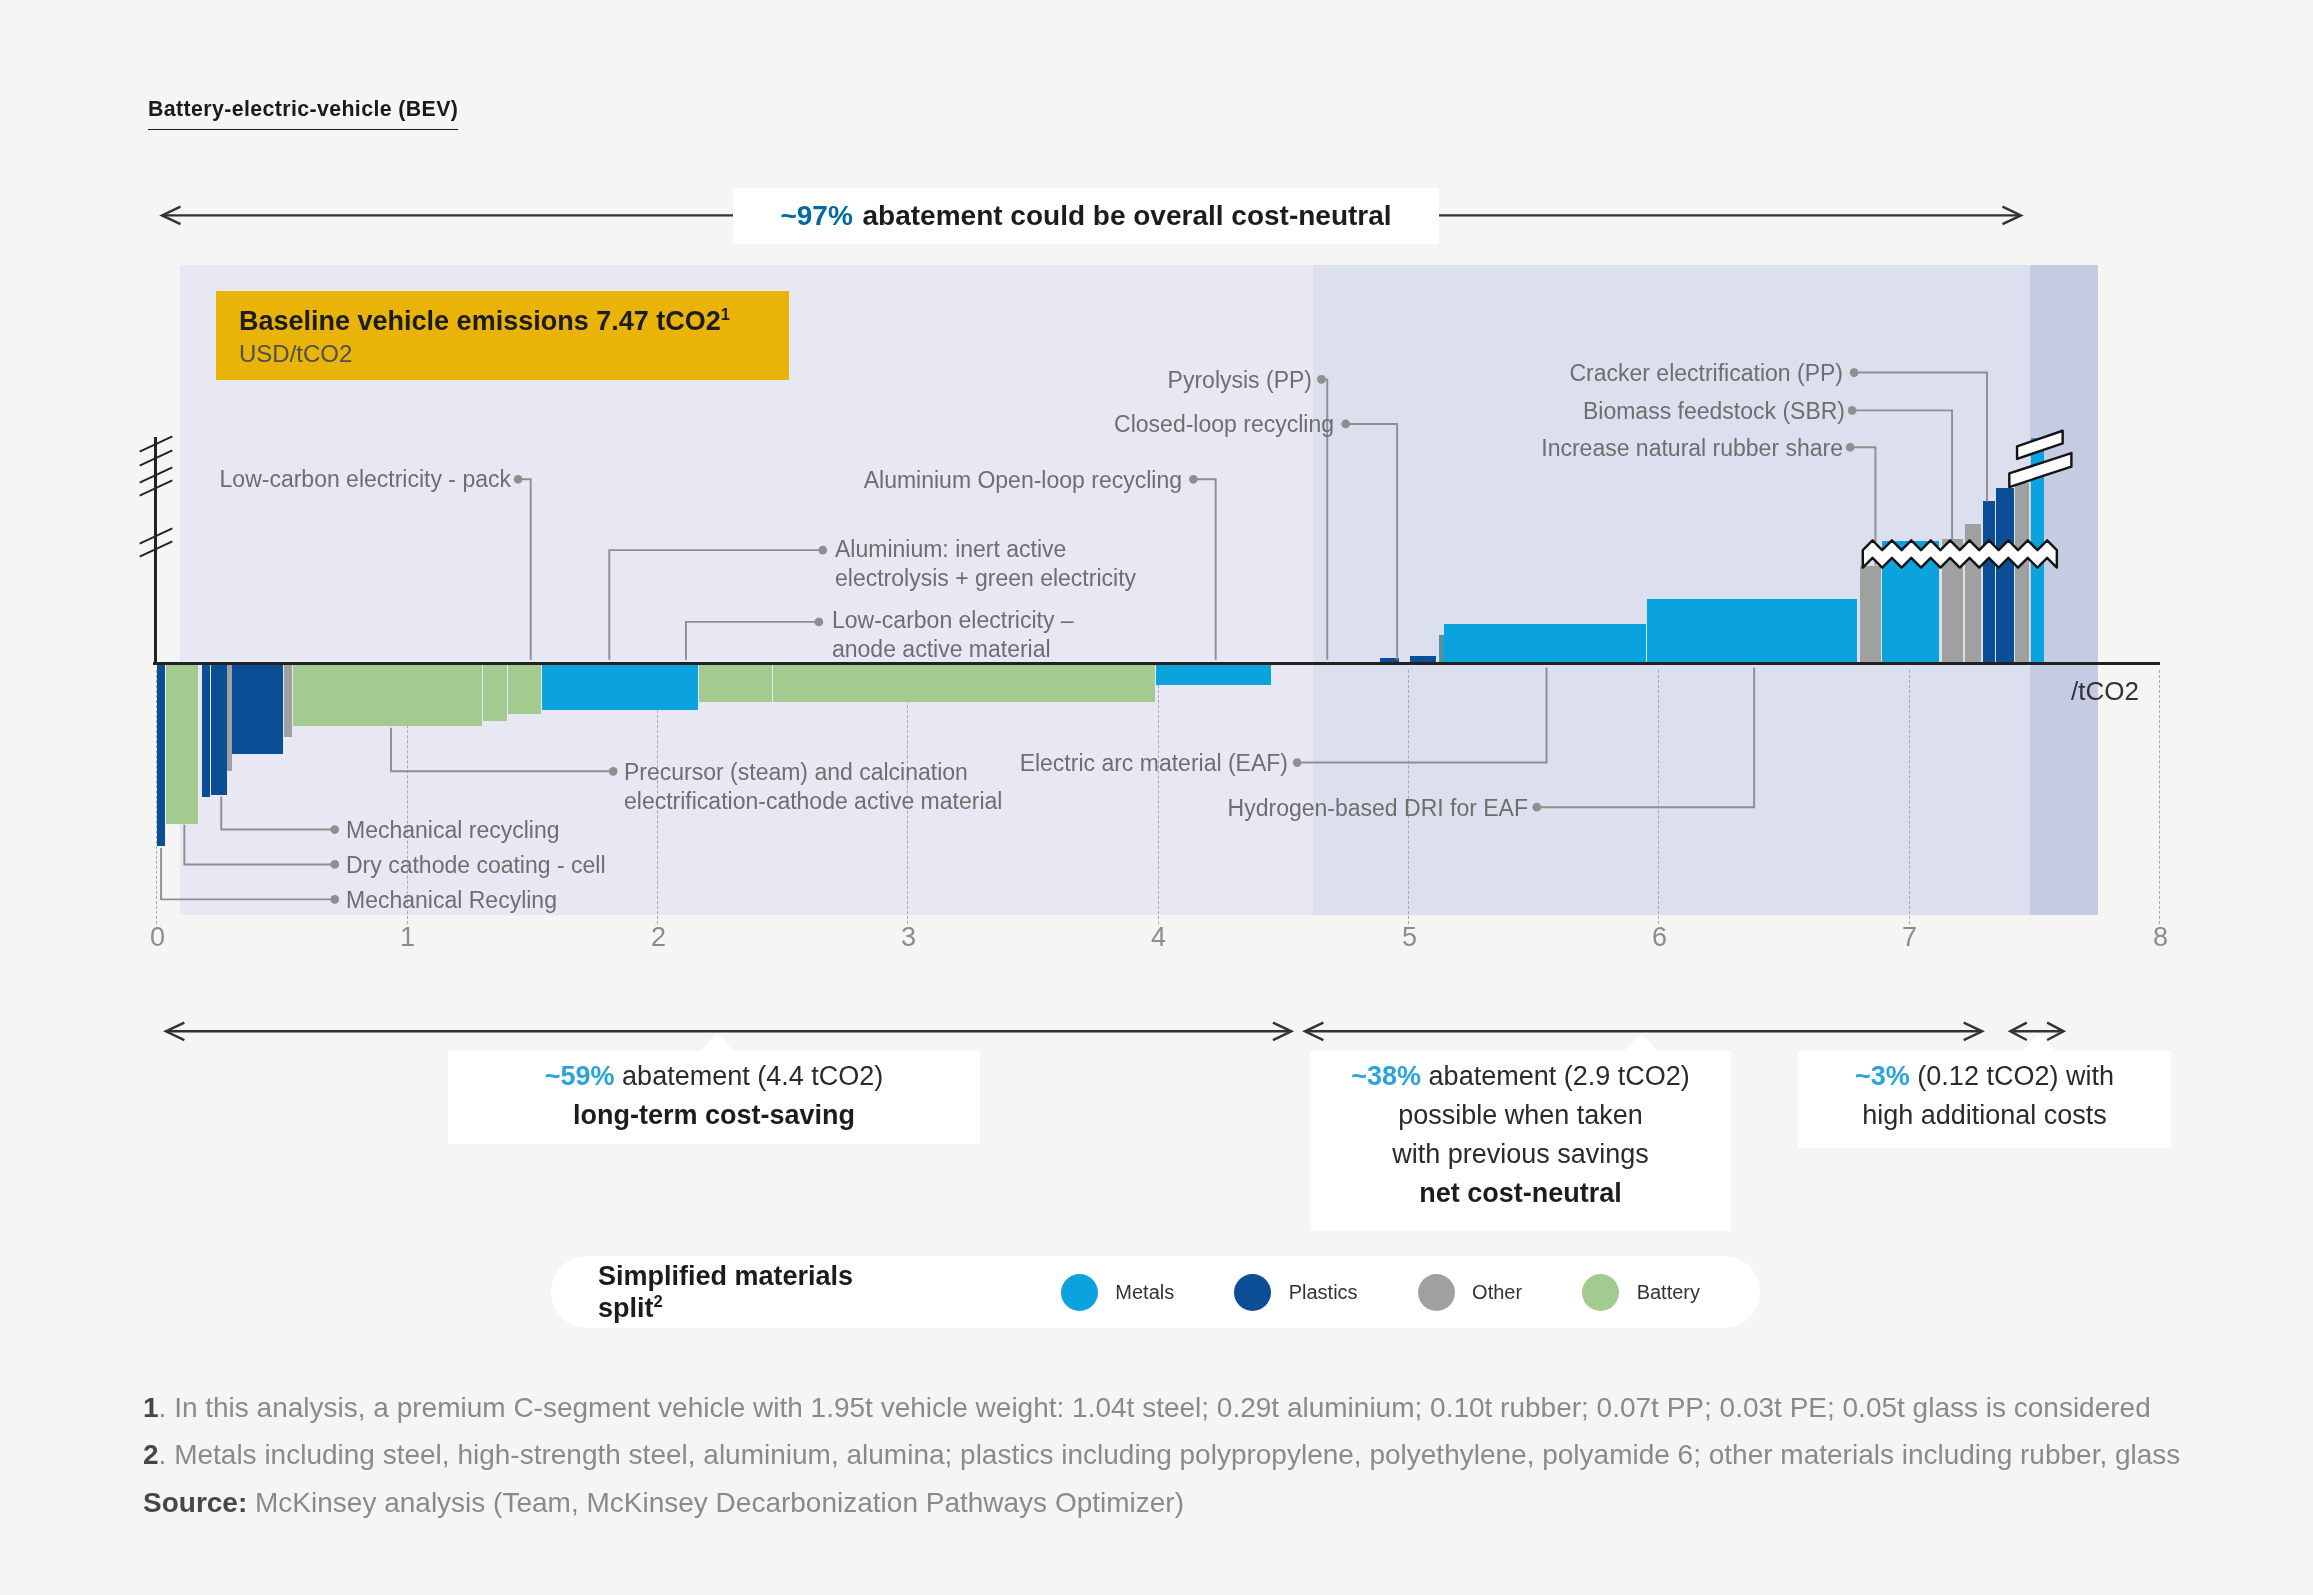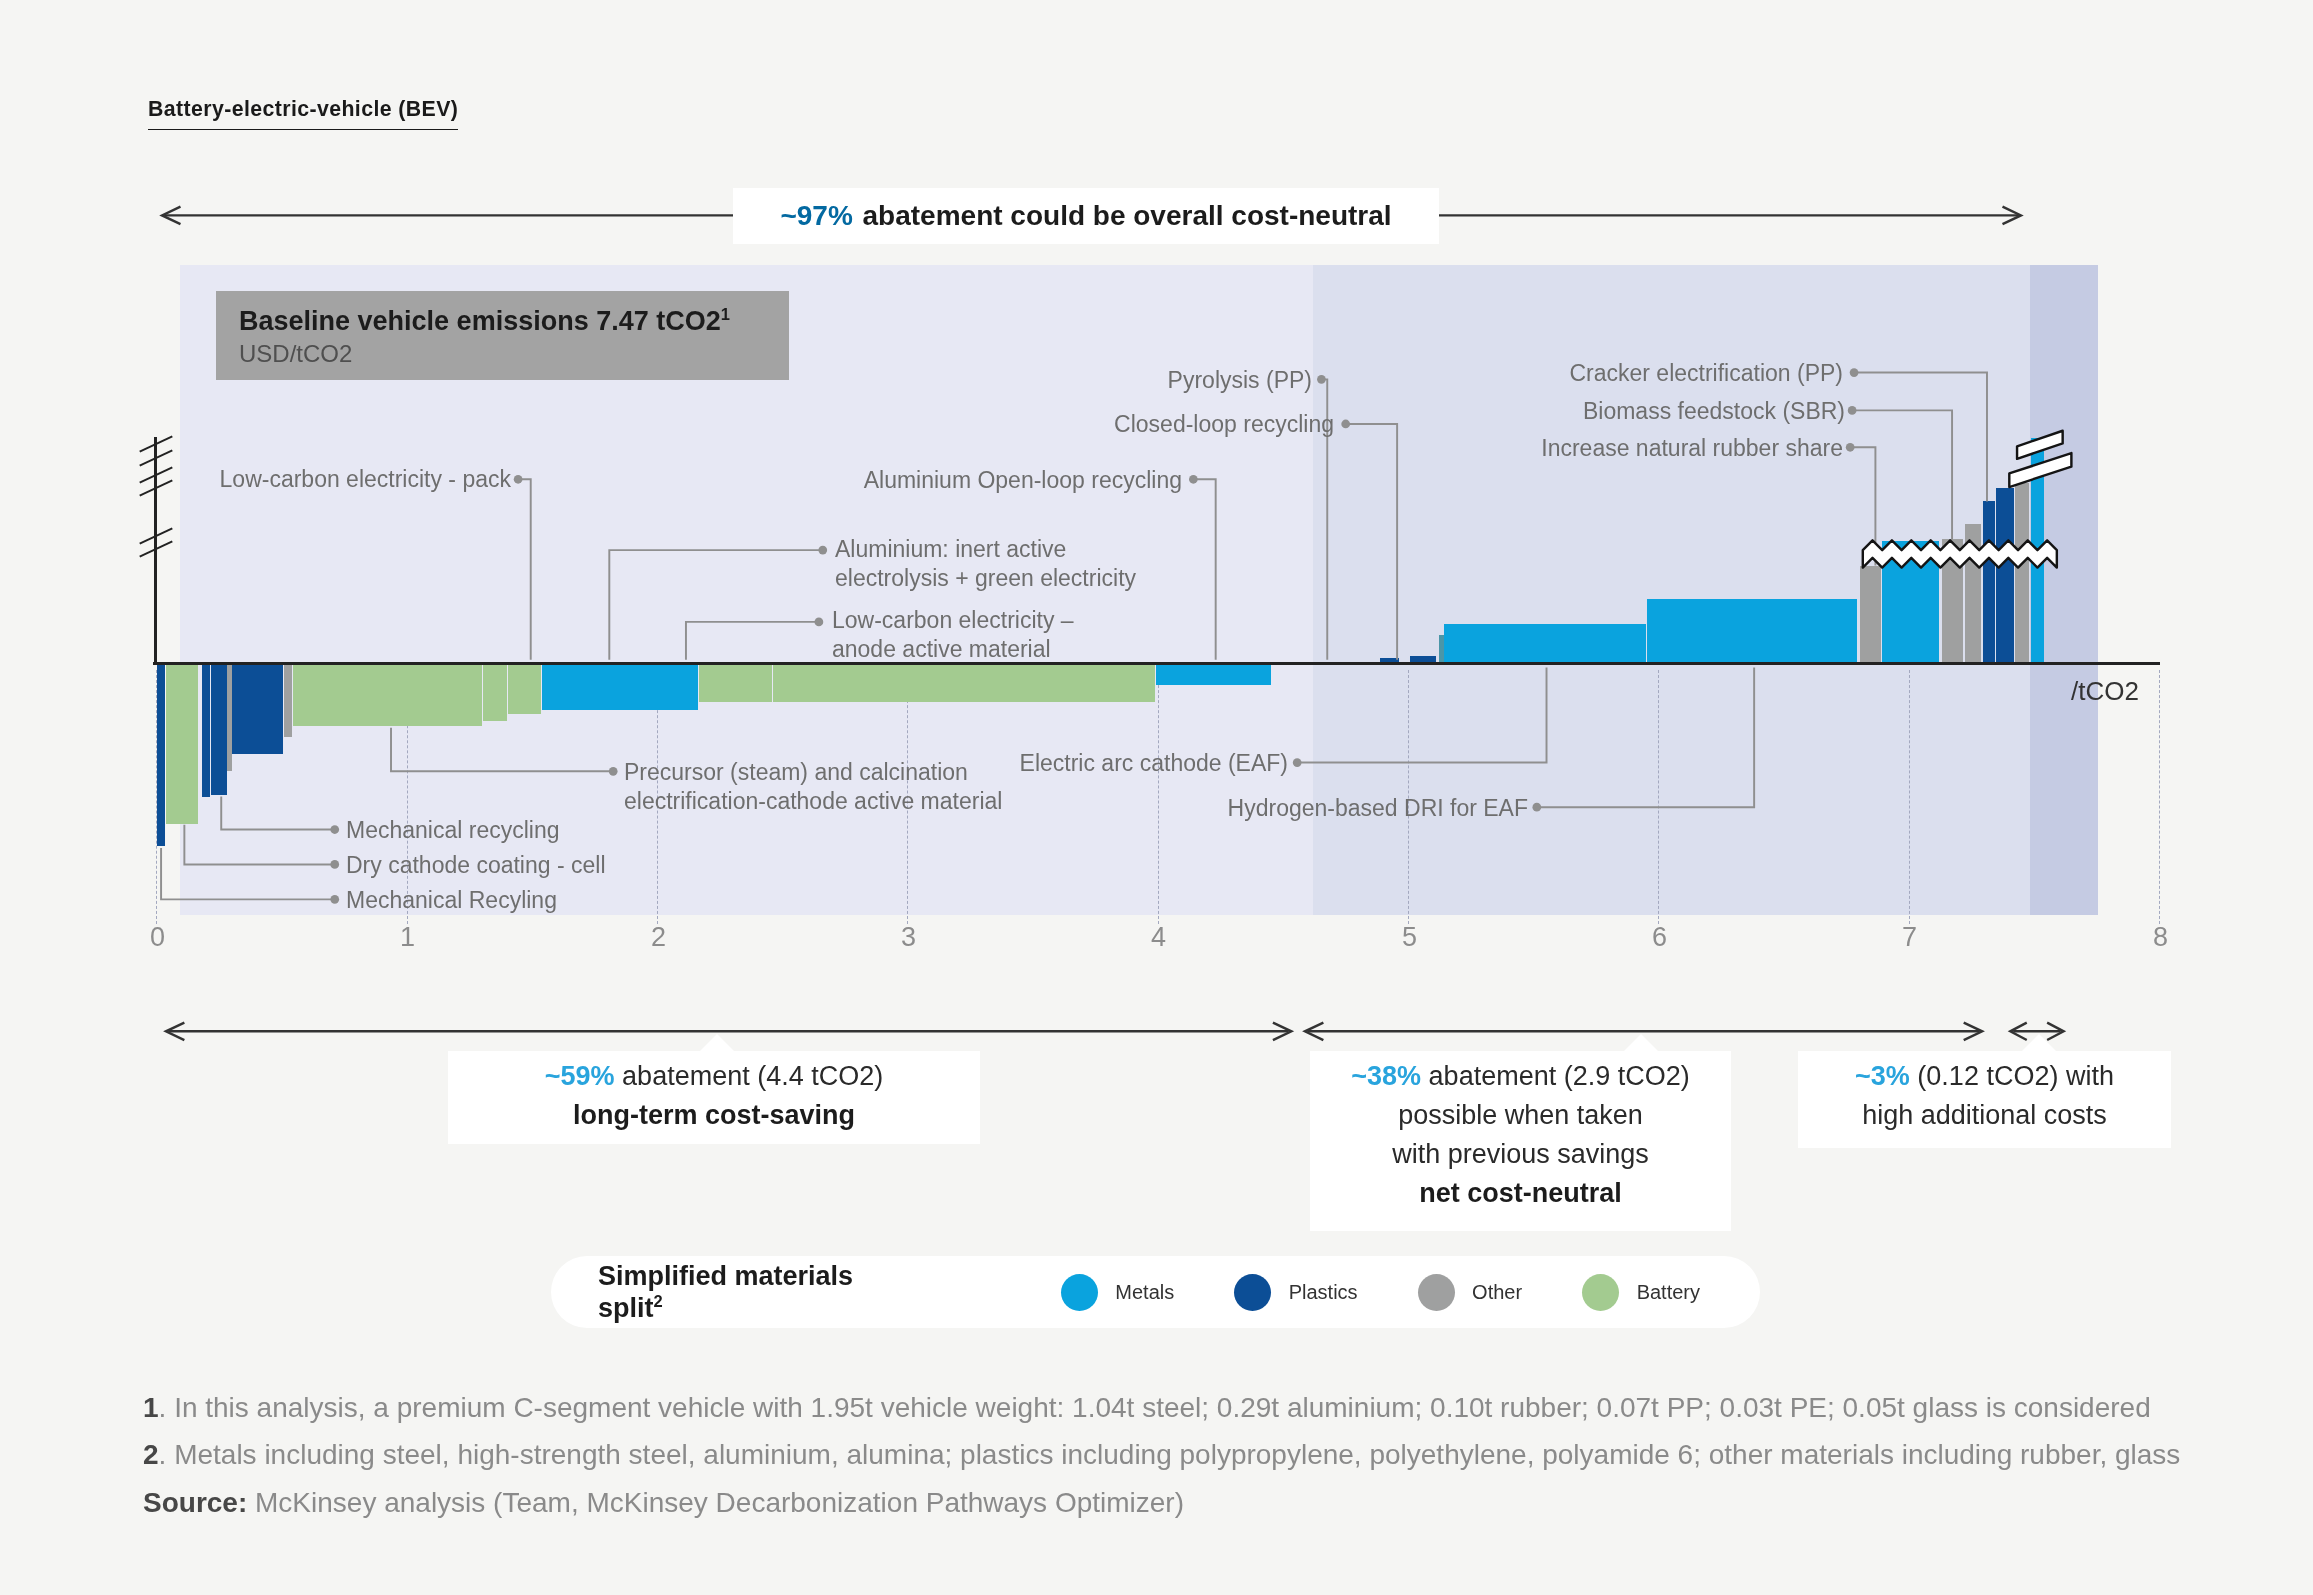--- a/index.html
+++ b/index.html
@@ -13,21 +13,21 @@
   #title { left:148px; top:97px; font-size:21.3px; font-weight:bold; color:#1a1a1a; letter-spacing:0.4px;
            border-bottom:1.9px solid #1a1a1a; padding-bottom:6.8px; }
 
   
   .band { top:265px; height:650px; z-index:1; }
   #band-a { left:180px;  width:1133px; background:#e7e8f4; }
   #band-b { left:1313px; width:717px;  background:#dbdfee; }
   #band-c { left:2030px; width:68px;   background:#c5cbe3; }
 
   
-  #baseline-box { left:216px; top:291px; width:573px; height:89px; background:#a3a3a3; z-index:6; padding:13.6px 0 0 23px; }
+  #baseline-box { left:216px; top:291px; width:573px; height:89px; background:#eab308; z-index:6; padding:13.6px 0 0 23px; }
   #baseline-box .l1 { font-size:27px; font-weight:bold; color:#1c1c1c; }
   #baseline-box .l1 sup { font-size:16.5px; }
   #baseline-box .l2 { font-size:24px; color:#4f4f4f; margin-top:3.9px; }
 
   
   #top-box { left:733px; top:188px; width:706px; height:56px; background:#fff; z-index:6;
              display:flex; align-items:center; justify-content:center; font-size:28px; font-weight:bold; color:#1c1c1c; }
   #top-box .hl { color:#0369a1; margin-right:9.7px; }
 
   svg.overlay { position:absolute; left:0; top:0; z-index:4; pointer-events:none; }
@@ -221,21 +221,21 @@
   <div class="abs blabel r" style="right:1131px; top:466px">Aluminium Open-loop recycling</div>
   <div class="abs blabel r" style="right:979px; top:410px">Closed-loop recycling</div>
   <div class="abs blabel r" style="right:1001px; top:366px">Pyrolysis (PP)</div>
   <div class="abs blabel" style="left:624px; top:758px">
     <div>Precursor (steam) and calcination</div>
     <div>electrification-cathode active material</div>
   </div>
   <div class="abs blabel" style="left:346px; top:816px">Mechanical recycling</div>
   <div class="abs blabel" style="left:346px; top:851px">Dry cathode coating - cell</div>
   <div class="abs blabel" style="left:346px; top:886px">Mechanical Recyling</div>
-  <div class="abs blabel r" style="right:1025px; top:749px">Electric arc cathode (EAF)</div>
+  <div class="abs blabel r" style="right:1025px; top:749px">Electric arc material (EAF)</div>
   <div class="abs blabel r" style="right:785px; top:794px">Hydrogen-based DRI for EAF</div>
   <div class="abs blabel r" style="right:470px; top:359px">Cracker electrification (PP)</div>
   <div class="abs blabel r" style="right:468px; top:397px">Biomass feedstock (SBR)</div>
   <div class="abs blabel r" style="right:470px; top:434px">Increase natural rubber share</div>
 
   <svg class="overlay" width="2313" height="1595" viewBox="0 0 2384 1644">
     <g stroke="#333" stroke-width="2.5" fill="none">
       <path d="M174 1063 H1328"></path>
       <path d="M190 1054 L171 1063 L190 1072"></path>
       <path d="M1312 1054 L1331 1063 L1312 1072"></path>

